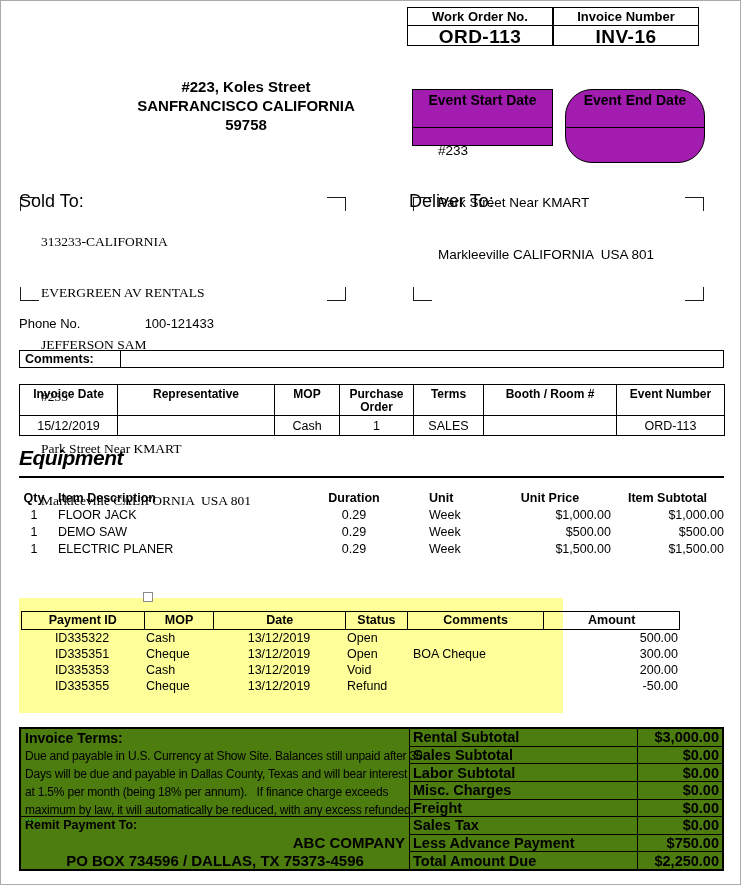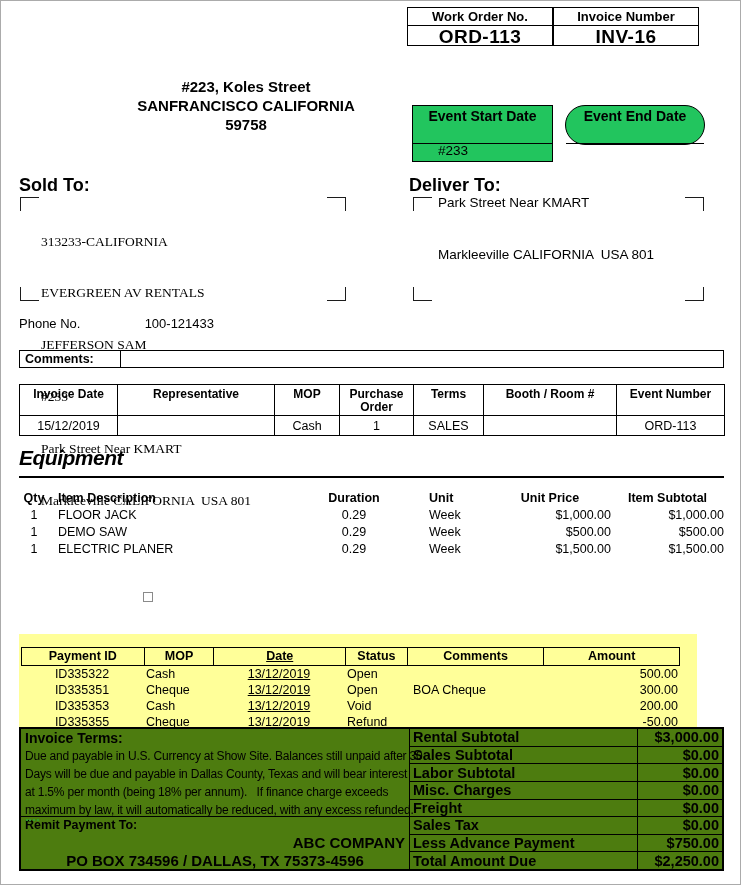--- a/index.html
+++ b/index.html
@@ -8,25 +8,25 @@
     border:1px solid #ababab;background:#fff;overflow:hidden;
     font-family:"Liberation Sans","DejaVu Sans",sans-serif;color:#000;
   }
   
   .ref-box{position:absolute;top:6px;width:146px;height:39px;border:1px solid #000;box-sizing:border-box;text-align:center;background:#fff;}
   .ref-box .ref-label{height:17px;line-height:17px;border-bottom:1px solid #000;font-weight:bold;font-size:13px;}
   .ref-box .ref-value{height:20px;line-height:21px;font-weight:bold;font-size:19px;letter-spacing:.5px;}
   
   .company-address{position:absolute;left:40px;top:76px;width:410px;text-align:center;font-weight:bold;font-size:15px;line-height:19px;}
   
-  .event-box{position:absolute;top:104px;border:1px solid #000;box-sizing:border-box;background:#22c55e;}
+  .event-box{position:absolute;top:88px;border:1px solid #000;box-sizing:border-box;background:#a21caf;}
   .event-top{height:38px;border-bottom:1px solid #000;box-sizing:border-box;text-align:center;font-weight:bold;font-size:14px;padding-top:2px;}
   .event-bottom{height:16px;font-size:12px;text-align:center;}
   
-  .party-heading{position:absolute;top:174px;font-weight:bold;font-size:18px;}
+  .party-heading{position:absolute;top:190px;font-weight:normal;font-size:18px;}
   .party-area{position:absolute;top:196px;height:104px;}
   .corner{position:absolute;width:18px;height:13px;border:0 solid #1c1c1c;}
   .corner.tl{left:0;top:0;border-top-width:1px;border-left-width:1px;}
   .corner.tr{right:0;top:0;border-top-width:1px;border-right-width:1px;}
   .corner.bl{left:0;bottom:0;border-bottom-width:1px;border-left-width:1px;}
   .corner.br{right:0;bottom:0;border-bottom-width:1px;border-right-width:1px;}
   .addr-lines{position:absolute;font-size:13.5px;line-height:17.3px;white-space:pre;}
   .sold .addr-lines{left:21px;top:1px;font-family:Liberation Serif, serif;}
   .deliver .addr-lines{left:25px;bottom:3px;}
   
@@ -49,28 +49,28 @@
   .eq-row.eq-head{font-weight:bold;}
   .eq-c1{width:30px;text-align:center;}
   .eq-c2{width:260px;text-align:left;padding-left:9px;box-sizing:border-box;}
   .eq-c3{width:90px;text-align:center;}
   .eq-c4{width:90px;text-align:left;padding-left:30px;box-sizing:border-box;}
   .eq-c5{width:122px;text-align:right;}
   .eq-c6{width:113px;text-align:right;}
   .eq-head .eq-c5,.eq-head .eq-c6{text-align:center;}
   
   .artifact-square{position:absolute;left:142px;top:591px;width:8px;height:8px;border:1px solid #8a8a8a;background:#fff;z-index:3;}
-  .highlight-block{position:absolute;left:18px;top:597px;width:678px;height:115px;margin-top:36px;}
+  .highlight-block{position:absolute;left:18px;top:597px;width:544px;height:115px;}
   .pay-table{position:absolute;left:2px;top:13px;width:659px;font-size:12.5px;}
   .pay-head{display:flex;border:1px solid #000;height:17px;line-height:17px;font-weight:bold;}
   .pay-head .pc{text-align:center;box-sizing:border-box;}
   .pay-head .pc + .pc{border-left:1px solid #000;}
   .pay-row{display:flex;height:16px;line-height:16px;}
   .pay-row:first-of-type{margin-top:2px;}
-  .pc1{width:122px;}.pc2{width:70px;}.pc3{width:132px;text-decoration:underline;}.pc4{width:62px;}.pc5{width:137px;}.pc6{width:136px;}
+  .pc1{width:122px;}.pc2{width:70px;}.pc3{width:132px;}.pc4{width:62px;}.pc5{width:137px;}.pc6{width:136px;}
   .pay-row .pc1{text-align:center;}
   .pay-row .pc2{padding-left:3px;box-sizing:border-box;}
   .pay-row .pc3{text-align:center;}
   .pay-row .pc4{padding-left:2px;box-sizing:border-box;}
   .pay-row .pc5{padding-left:6px;box-sizing:border-box;}
   .pay-row .pc6{text-align:right;padding-right:2px;box-sizing:border-box;}
   
   .bottom-box{position:absolute;left:18px;top:726px;width:705px;height:144px;border:2px solid #000;box-sizing:border-box;display:flex;background:#4d7c0f;}
   .bottom-left{width:389px;border-right:1px solid #000;box-sizing:border-box;display:flex;flex-direction:column;}
   .terms-pane{height:88px;border-bottom:1px solid #000;box-sizing:border-box;padding:1px 5px 0 4px;position:relative;}
@@ -104,21 +104,21 @@
   <div class="company-address">
     <div>#223, Koles Street</div>
     <div>SANFRANCISCO CALIFORNIA</div>
     <div>59758</div>
   </div>
 
   <div class="event-box" style="left:411px;width:141px;height:57px;">
     <div class="event-top">Event Start Date</div>
     <div class="event-bottom"></div>
   </div>
-  <div class="event-box" style="left:564px;width:140px;height:40px;border-radius:27px;">
+  <div class="event-box" style="left:564px;width:140px;height:74px;border-radius:27px;">
     <div class="event-top">Event End Date</div>
     <div class="event-bottom"></div>
   </div>
 
   <div class="party-heading" style="left:18px;">Sold To:</div>
   <div class="party-area sold" style="left:19px;width:326px;">
     <div class="corner tl"></div>
     <div class="corner tr"></div>
     <div class="corner bl"></div>
     <div class="corner br"></div>

